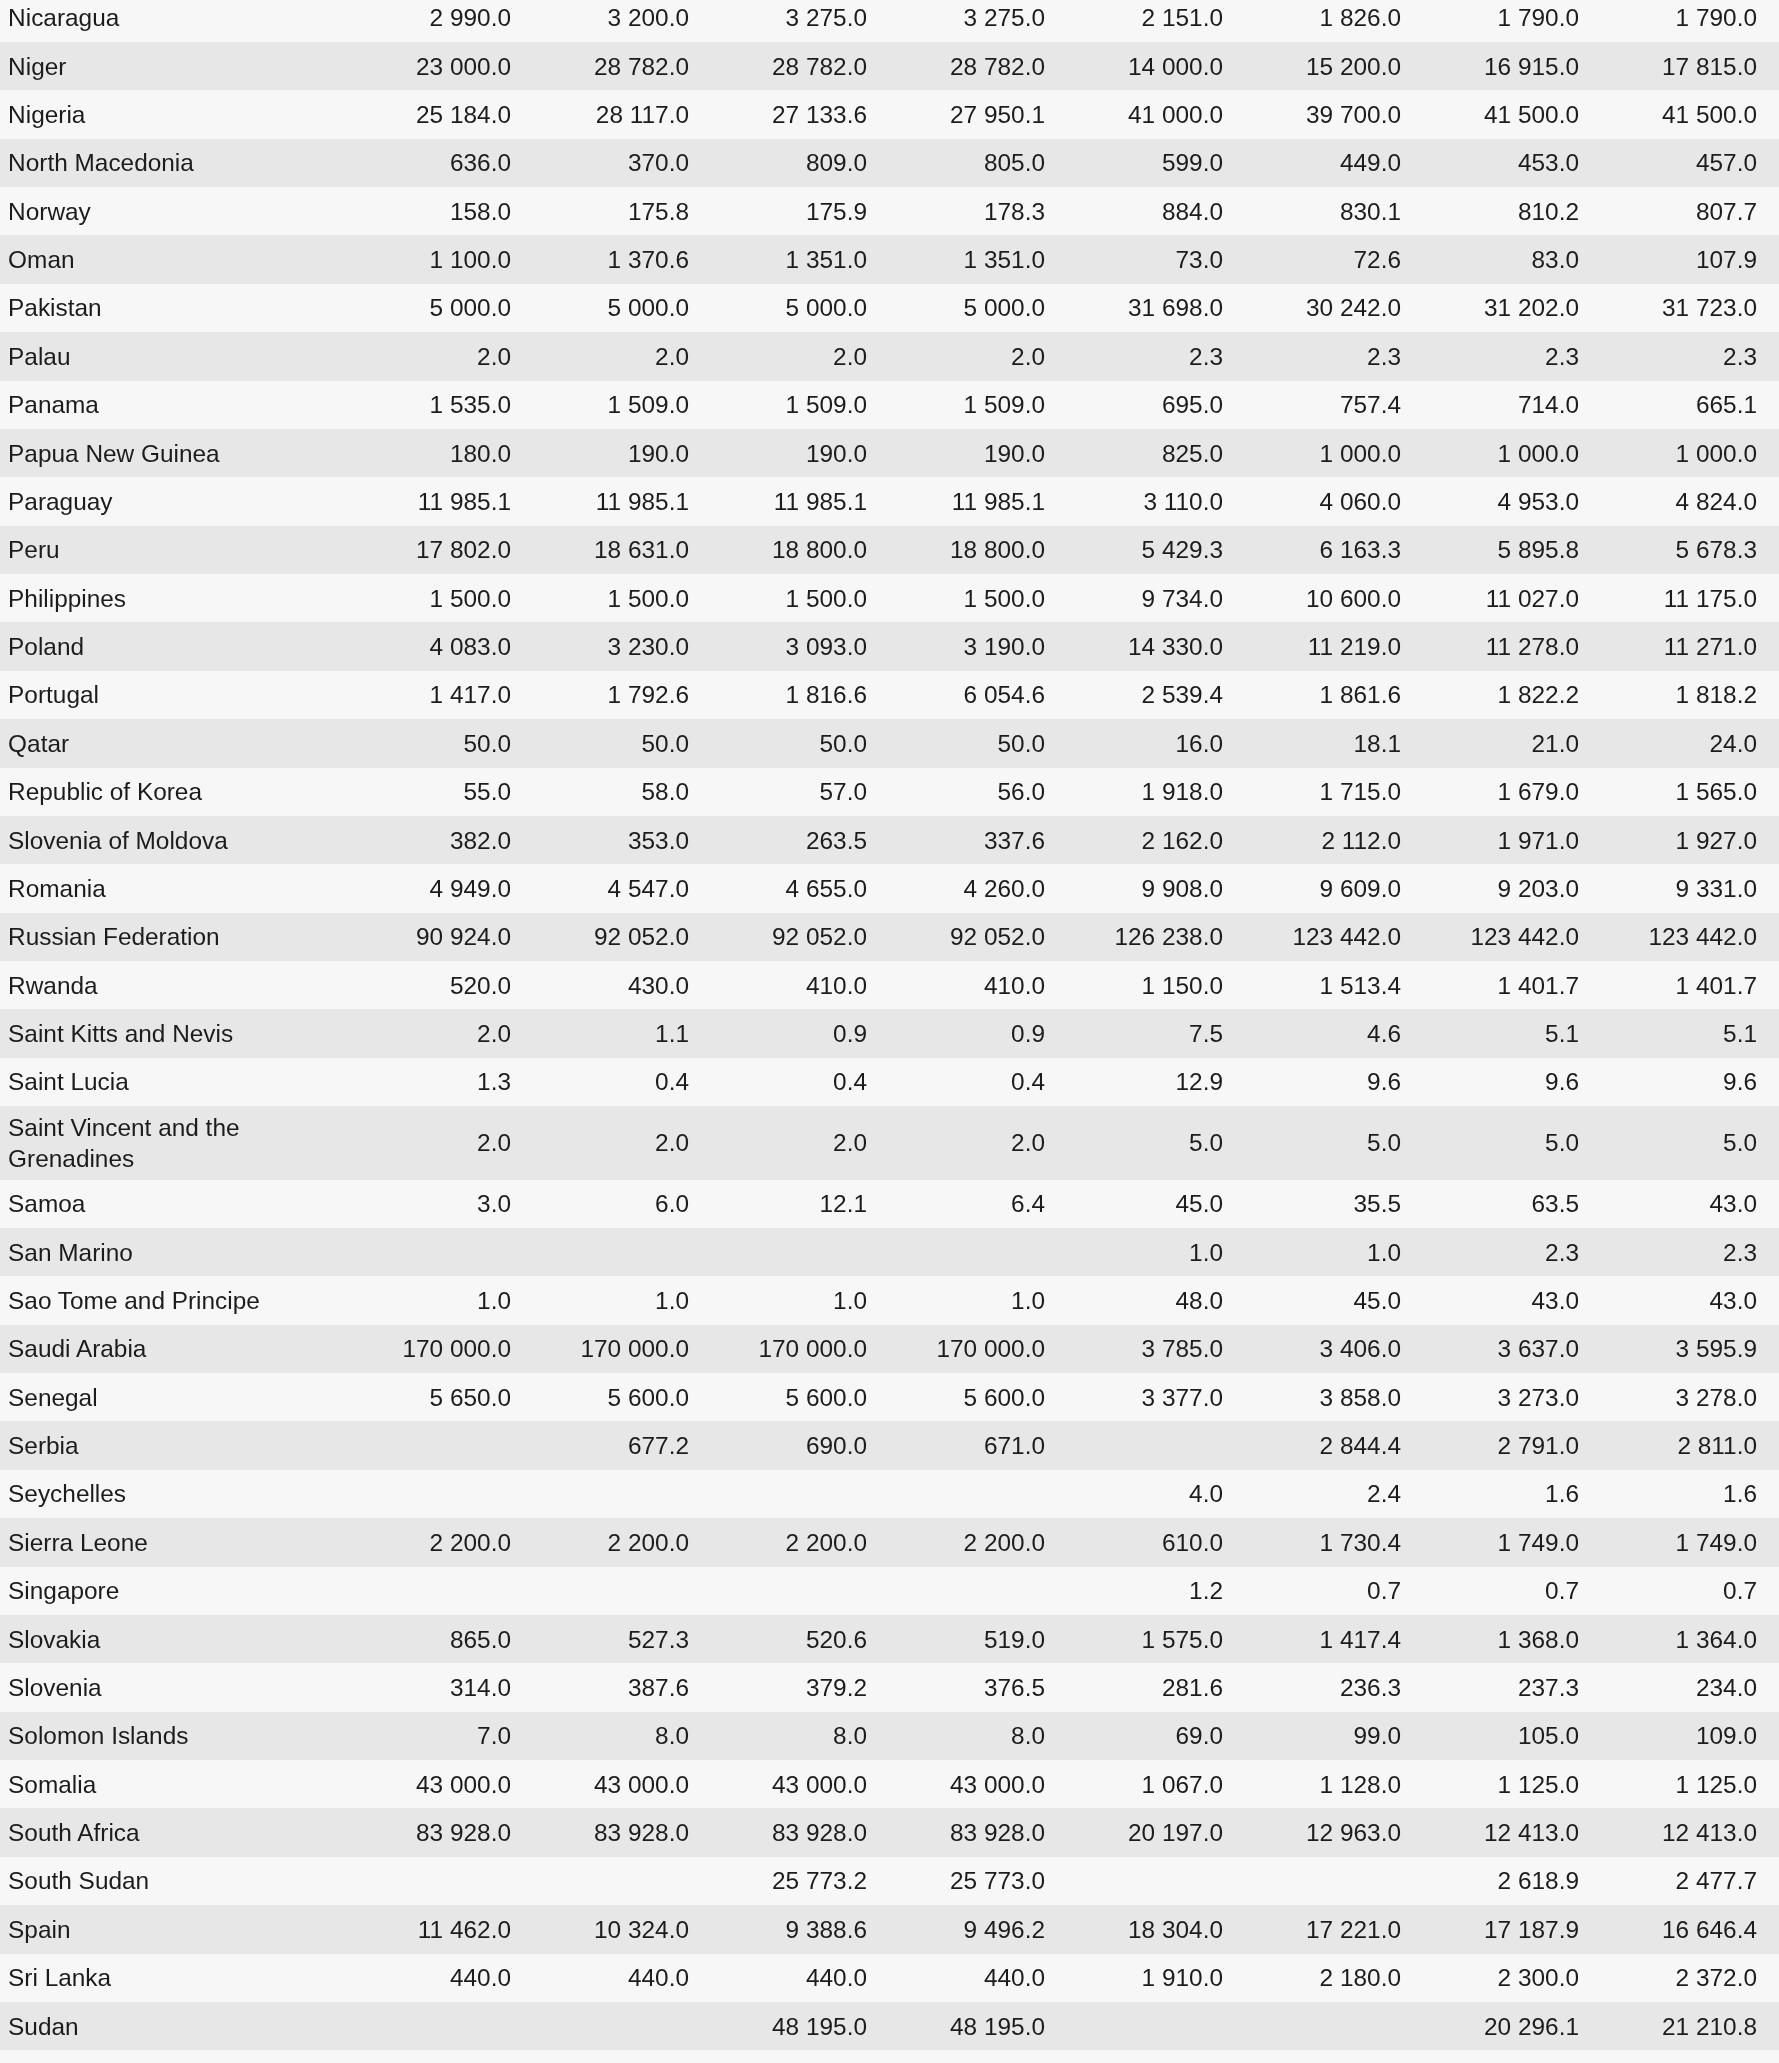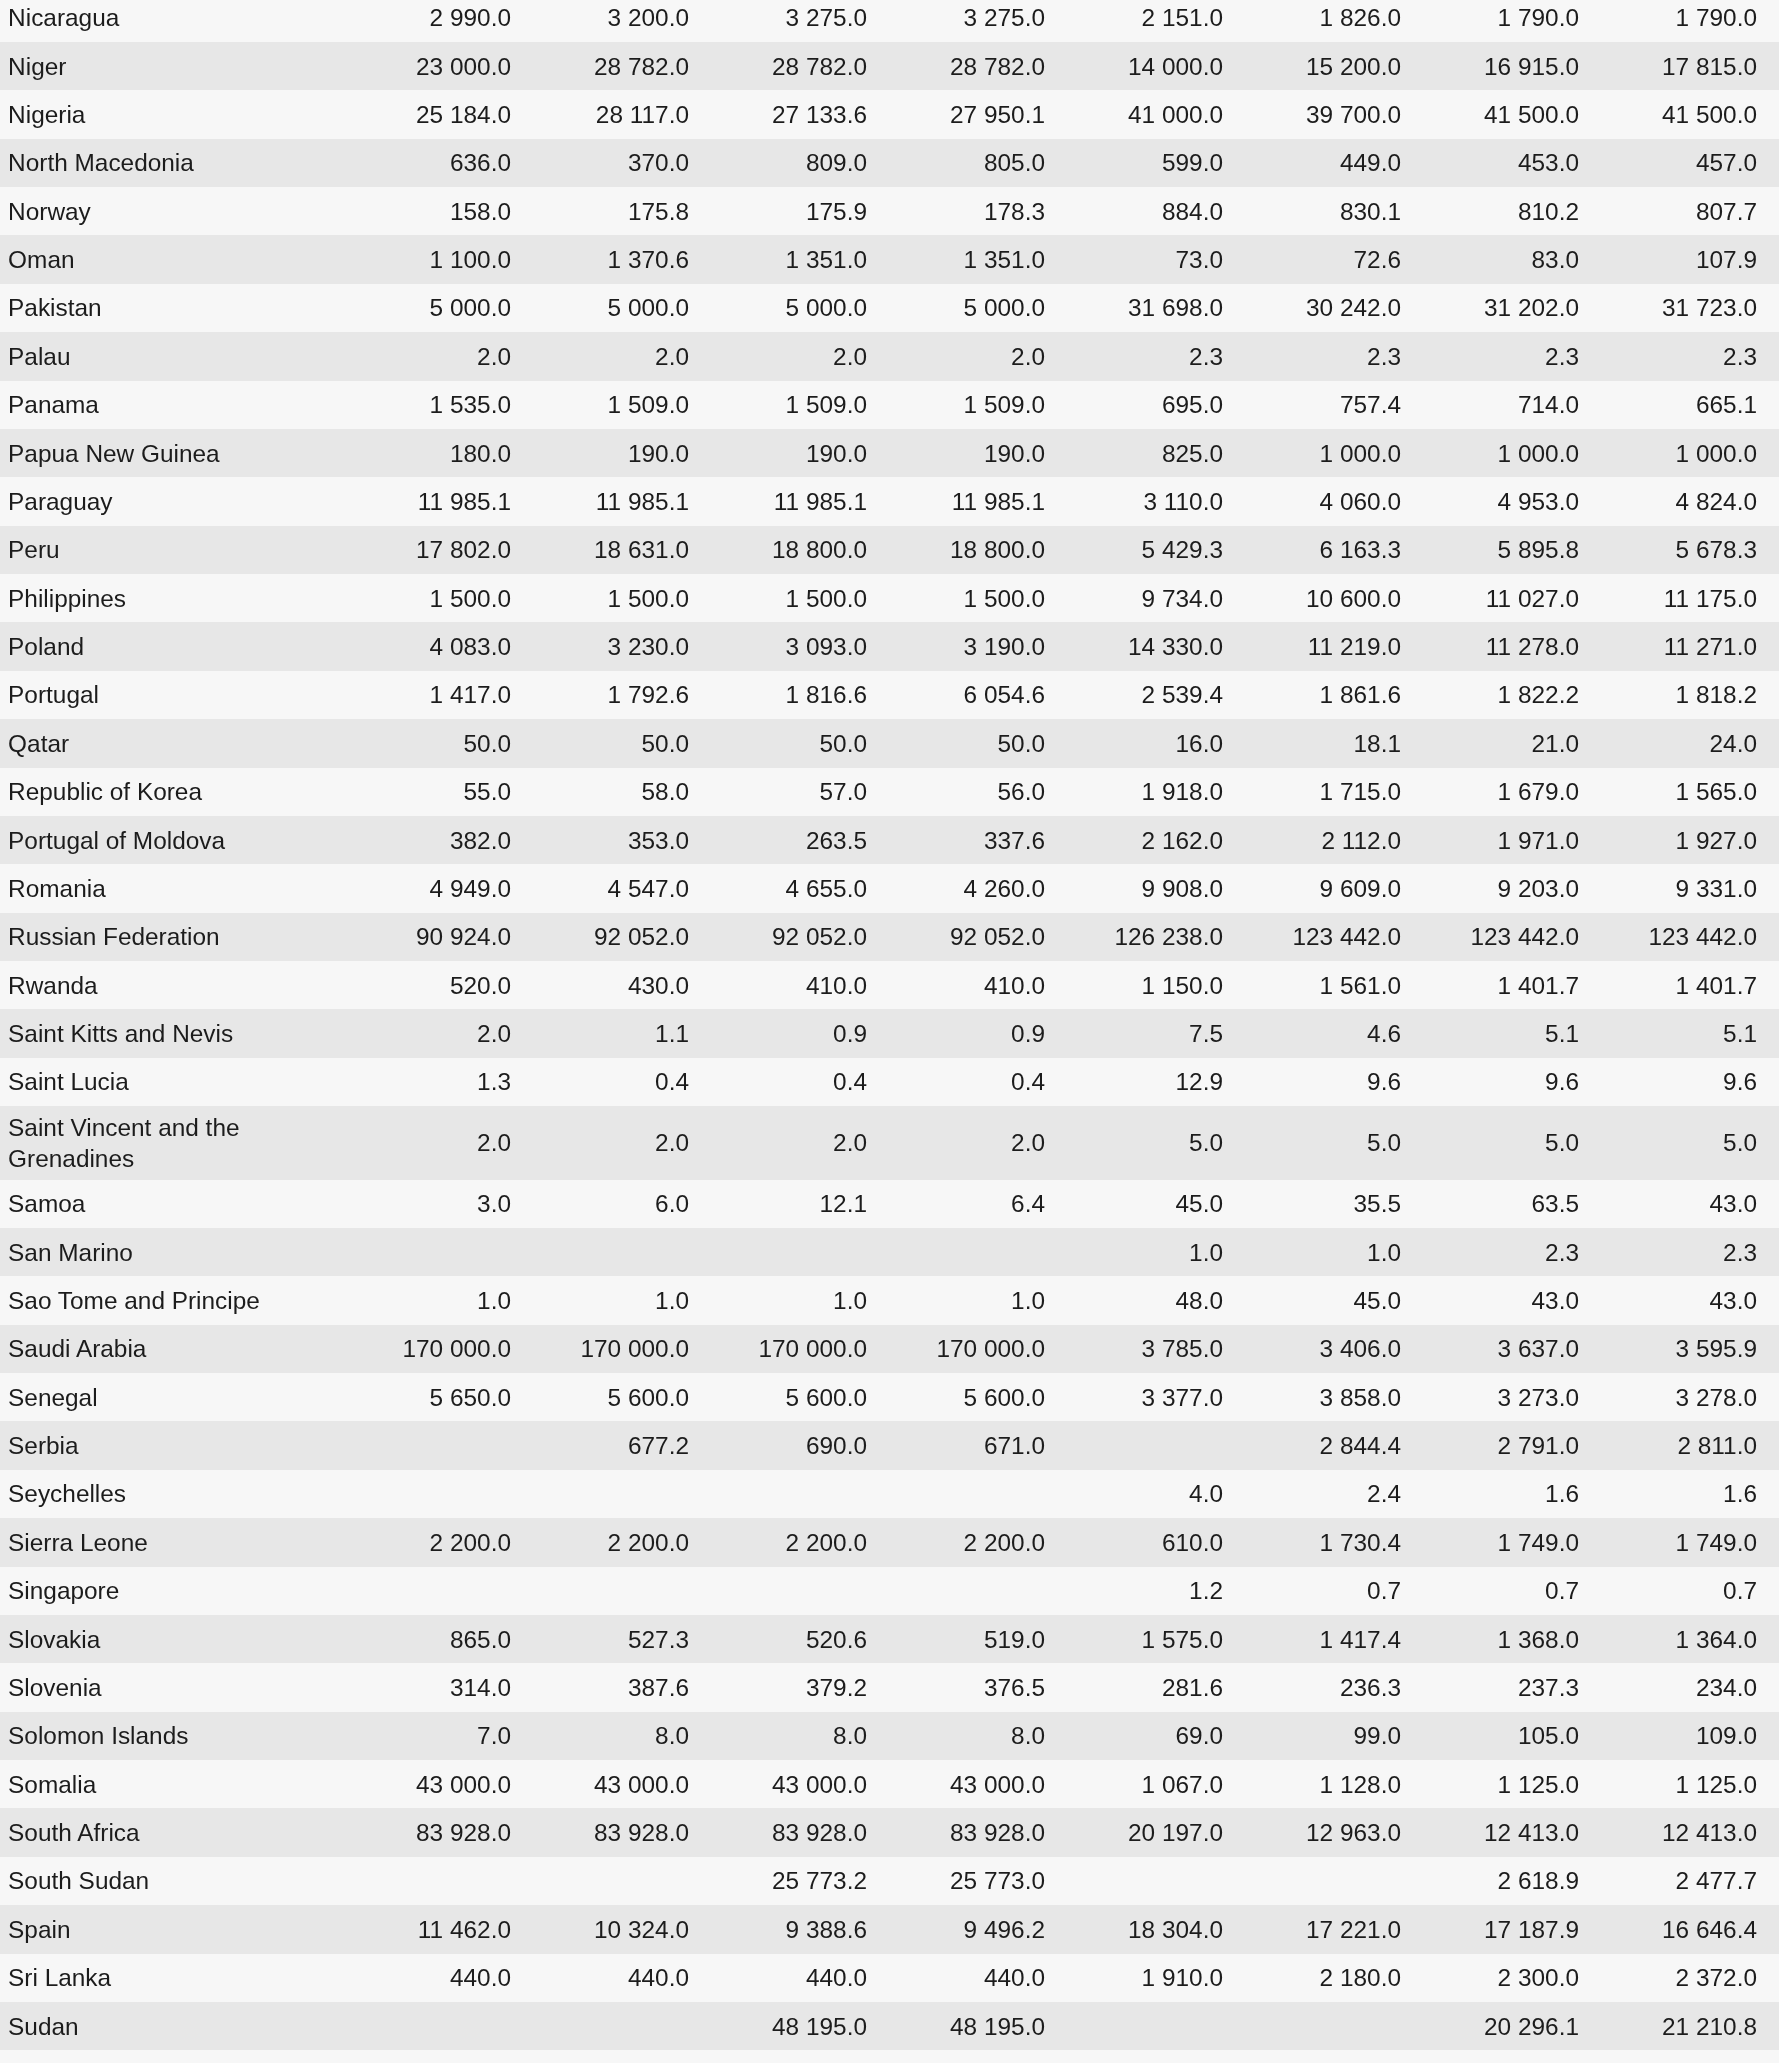--- a/index.html
+++ b/index.html
@@ -253,21 +253,21 @@
           <td class="num">55.0</td>
           <td class="num">58.0</td>
           <td class="num">57.0</td>
           <td class="num">56.0</td>
           <td class="num">1 918.0</td>
           <td class="num">1 715.0</td>
           <td class="num">1 679.0</td>
           <td class="num last">1 565.0</td>
         </tr>
         <tr>
-          <td class="country">Portugal of Moldova</td>
+          <td class="country">Slovenia of Moldova</td>
           <td class="num">382.0</td>
           <td class="num">353.0</td>
           <td class="num">263.5</td>
           <td class="num">337.6</td>
           <td class="num">2 162.0</td>
           <td class="num">2 112.0</td>
           <td class="num">1 971.0</td>
           <td class="num last">1 927.0</td>
         </tr>
         <tr>
@@ -292,21 +292,21 @@
           <td class="num">123 442.0</td>
           <td class="num last">123 442.0</td>
         </tr>
         <tr>
           <td class="country">Rwanda</td>
           <td class="num">520.0</td>
           <td class="num">430.0</td>
           <td class="num">410.0</td>
           <td class="num">410.0</td>
           <td class="num">1 150.0</td>
-          <td class="num">1 561.0</td>
+          <td class="num">1 513.4</td>
           <td class="num">1 401.7</td>
           <td class="num last">1 401.7</td>
         </tr>
         <tr>
           <td class="country">Saint Kitts and Nevis</td>
           <td class="num">2.0</td>
           <td class="num">1.1</td>
           <td class="num">0.9</td>
           <td class="num">0.9</td>
           <td class="num">7.5</td>

